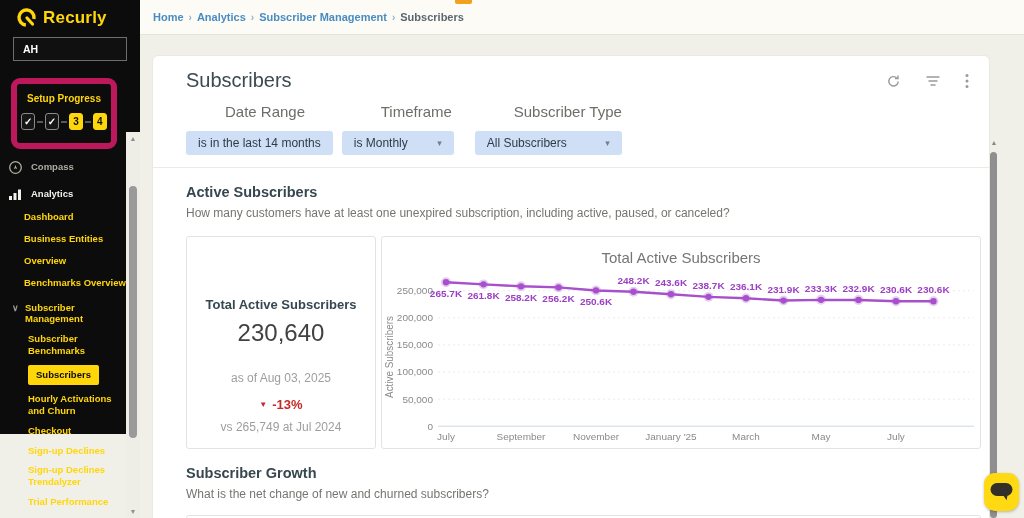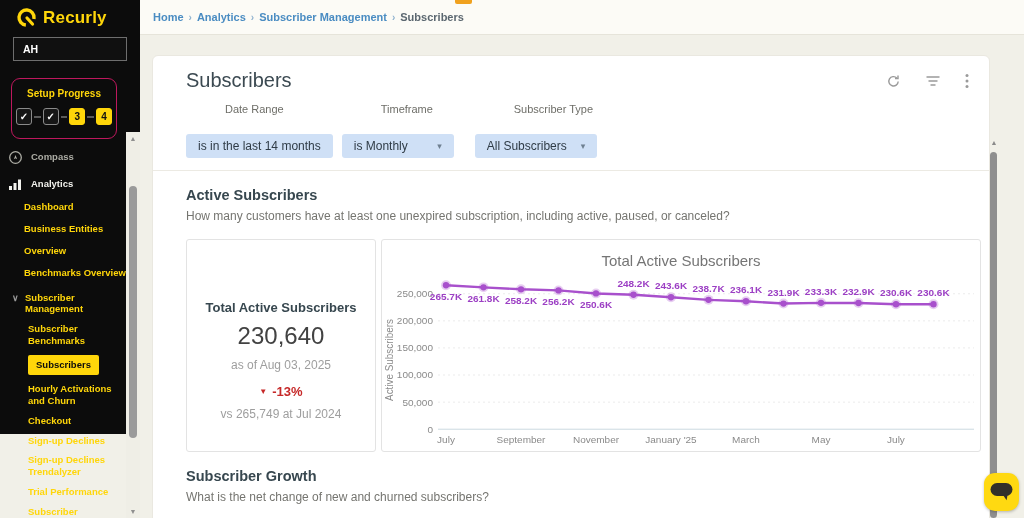--- a/index.html
+++ b/index.html
@@ -4,21 +4,21 @@
 <style>
   * { margin:0; padding:0; box-sizing:border-box; }
   html,body { width:1024px; height:518px; overflow:hidden; font-family:"Liberation Sans", sans-serif; background:#F1F0E8; }
 
   
   .sidebar { position:absolute; left:0; top:0; width:140px; height:434px; background:#0C0C0C; z-index:5; }
   .logo { display:flex; align-items:center; gap:6px; padding:7px 0 0 16px; }
   .logo .brand-text { color:#FFD60A; font-size:17px; font-weight:bold; letter-spacing:.2px; }
   .avatar-box { margin:9px 13px 0 13px; height:24px; border:1px solid #6E6E6E; border-radius:0; background:#101010;
                 color:#FFF; font-size:10.5px; font-weight:bold; display:flex; align-items:center; padding-left:9px; }
-  .setup { margin:17px 23px 0 11px; border:1px solid #be185d; border-radius:9px; padding:9px 4px 13px; text-align:center; }
+  .setup { margin:17px 23px 0 11px; border:6px solid #be185d; border-radius:9px; padding:9px 4px 13px; text-align:center; }
   .setup-title { color:#FFD60A; font-size:10px; font-weight:bold; margin-bottom:9px; }
   .setup-steps { display:flex; align-items:center; justify-content:center; }
   .step { width:17px; height:17px; border-radius:3px; display:flex; align-items:center; justify-content:center;
           font-size:10px; font-weight:bold; }
   .step-check { background:#161616; border:1.5px solid #8A8A8A; color:#FFF; }
   .step-num { background:#FFD60A; color:#111; border:1.5px solid #FFD60A; }
   .step-dash { width:7px; height:2px; background:#5A5A5A; margin:0 2px; }
   .menu { margin-top:8px; }
   .m-row { display:flex; align-items:flex-start; color:#FFD60A; font-size:9.5px; font-weight:bold; cursor:pointer;
            padding:4px 0; line-height:1.25; }
@@ -53,38 +53,38 @@
 
   
   .main { position:absolute; left:140px; top:36px; width:884px; height:482px; background:#F1F0E8; overflow:hidden; }
   .card { position:absolute; left:12px; top:19px; width:838px; height:760px; background:#FFF;
           border:1px solid #EAE8E0; border-radius:6px; }
   .card-head { display:flex; align-items:flex-start; justify-content:space-between; padding:13px 20px 0 33px; }
   .page-title { font-size:20px; font-weight:500; color:#3C4A52; }
   .head-icons { display:flex; align-items:center; gap:24px; margin-top:4px; }
   .head-icons svg { cursor:pointer; }
   .filters { display:flex; gap:9px; padding:11px 0 0 33px; }
-  .f-label { font-size:11px; color:#6E6E68; margin-bottom:19px;padding-left:39px; }
+  .f-label { font-size:15px; color:#6E6E68; margin-bottom:11px;padding-left:39px; }
   .f-chip { height:24px; background:#CFE0F6; border-radius:3px; display:flex; align-items:center;
             justify-content:space-between; padding:0 12px; font-size:12px; color:#2F3B46; cursor:pointer; }
   .f-group:nth-child(1) .f-chip { min-width:120px; justify-content:center; }
   .f-group:nth-child(2) .f-chip { min-width:112px; }
   .f-group:nth-child(3) .f-chip { min-width:110px; margin-left:12px; }
   .f-group:nth-child(3) .f-label { margin-left:12px; }
   .f-caret { color:#6F8091; font-size:9px; margin-left:14px; }
   .divider { border:none; border-top:1px solid #ECEAE3; margin-top:12px; }
   .section { padding:0 8px 0 33px; }
   .sec-head { font-size:14.5px; font-weight:bold; color:#37474F; margin-top:16px; }
   .sec-desc { font-size:12px; color:#757570; margin-top:6px; }
   .panels { display:flex; gap:5px; margin-top:16px; }
   .kpi-panel { width:190px; height:213px; border:1px solid #E3E3E3; border-radius:3px; background:#FFF;
                display:flex; flex-direction:column; align-items:center; text-align:center; padding-top:60px; }
   .kpi-title { font-size:13px; font-weight:bold; color:#37474F; }
   .kpi-value { font-size:24px; color:#424242; margin-top:7px; }
-  .kpi-asof { font-size:12px; color:#9E9E9E; margin-top:8px; }
+  .kpi-asof { font-size:12px; color:#9E9E9E; margin-top:24px; }
   .kpi-change { font-size:13px; font-weight:bold; color:#C62828; margin-top:12px; display:flex; align-items:center; gap:5px; justify-content:center; }
   .kpi-change .down-arrow { font-size:8px; }
   .kpi-vs { font-size:12px; color:#9E9E9E; margin-top:8px; }
   .chart-panel { flex:1; height:213px; border:1px solid #E3E3E3; border-radius:3px; background:#FFF; }
   .chart-title { text-align:center; font-size:15px; color:#757575; margin-top:12px; }
   .chart-panel svg { display:block; width:100%; height:178px; margin-top:2px; }
   .tick { font-size:10px; fill:#8A8A8A; font-family:"Liberation Sans", sans-serif; }
   .pt-label { font-size:10px; font-weight:bold; fill:#9C3FC4; font-family:"Liberation Sans", sans-serif; }
   .growth-panel { margin-top:14px; border:1px solid #E3E3E3; border-radius:3px; background:#FFF; height:60px; }
 

